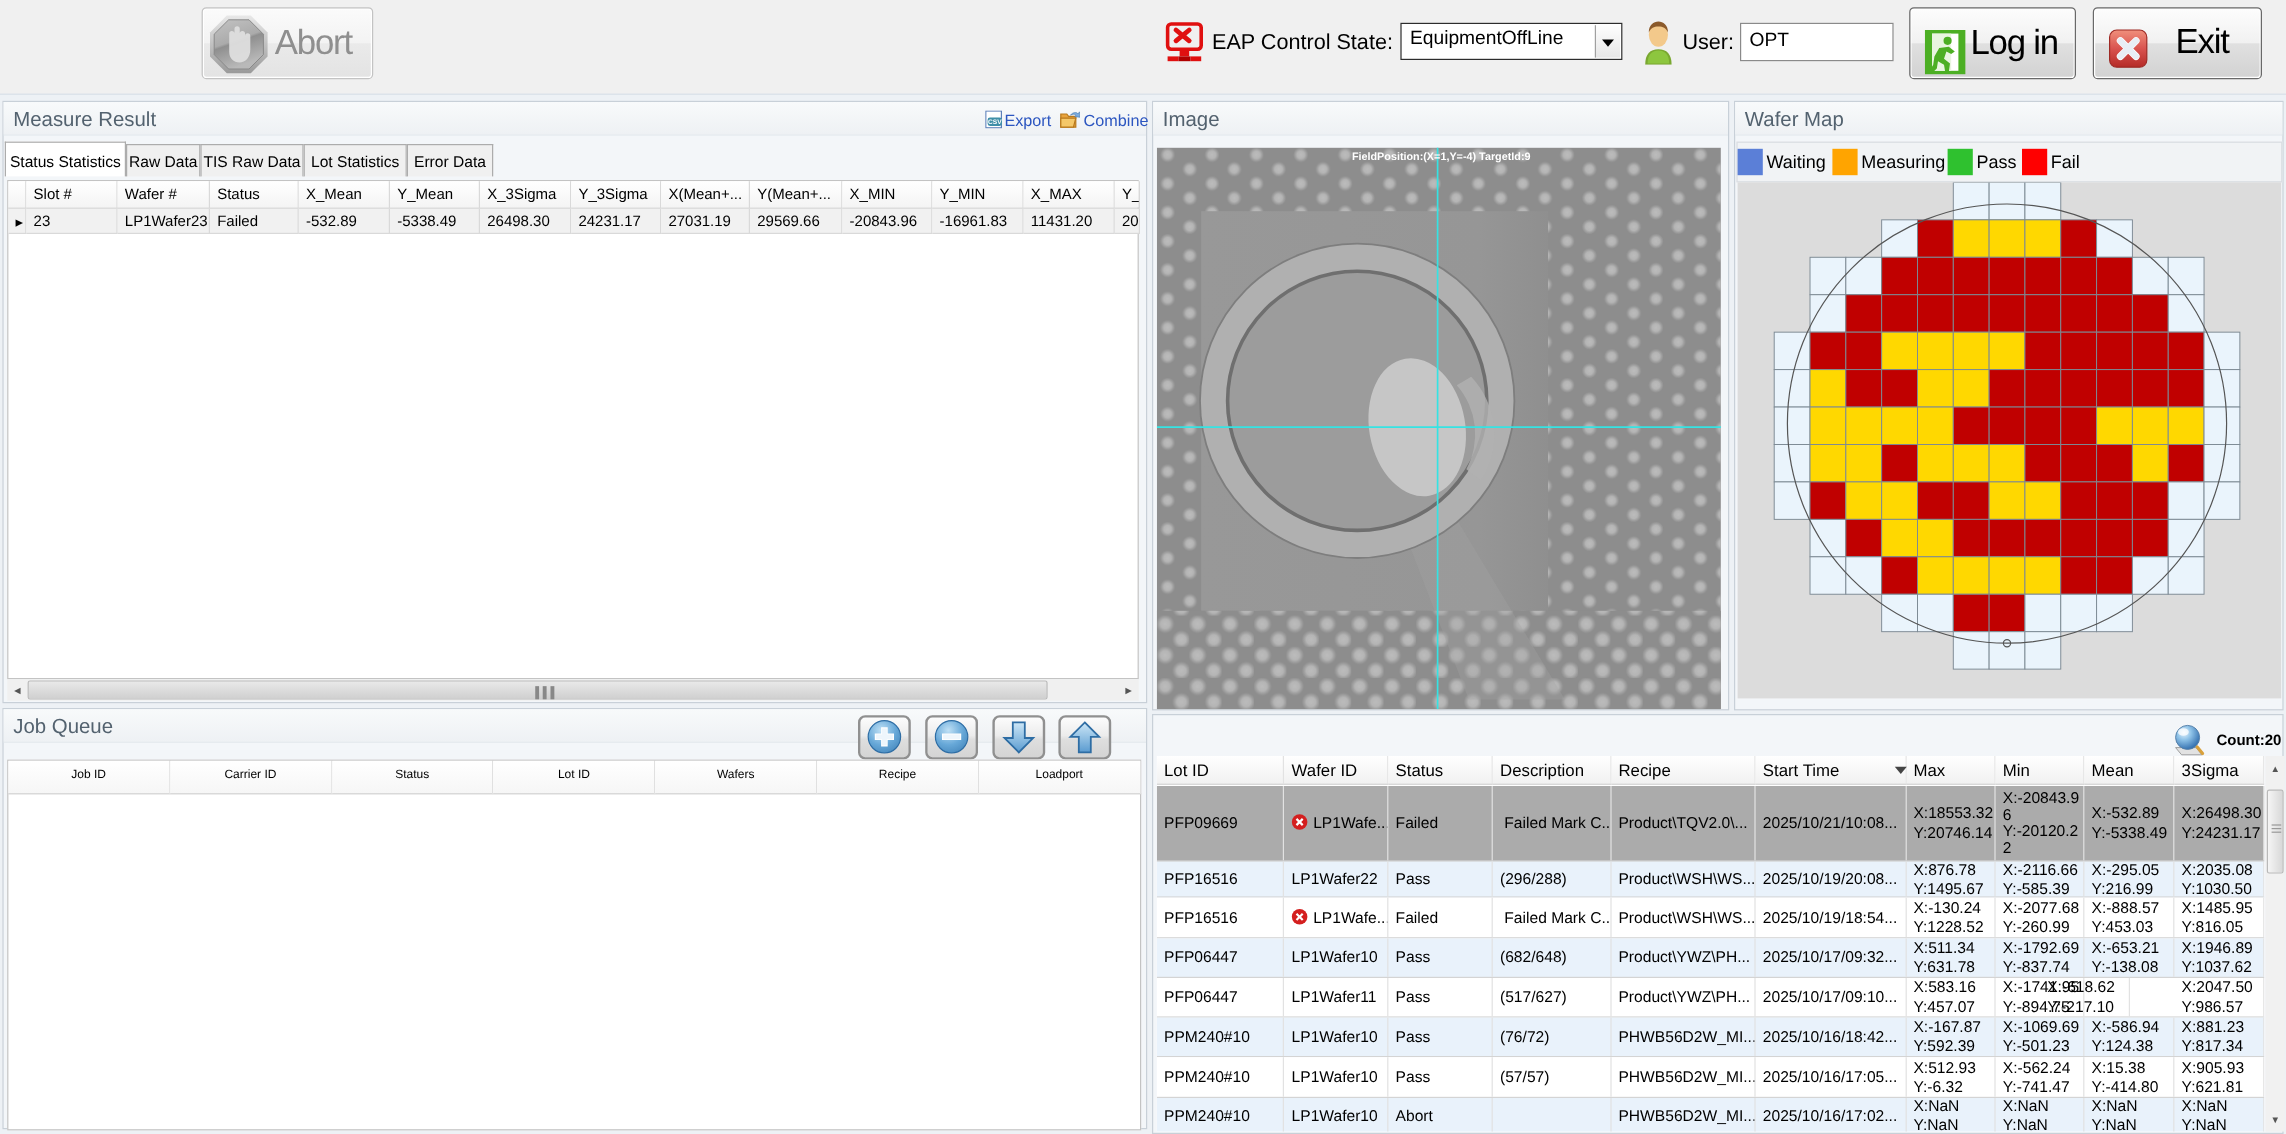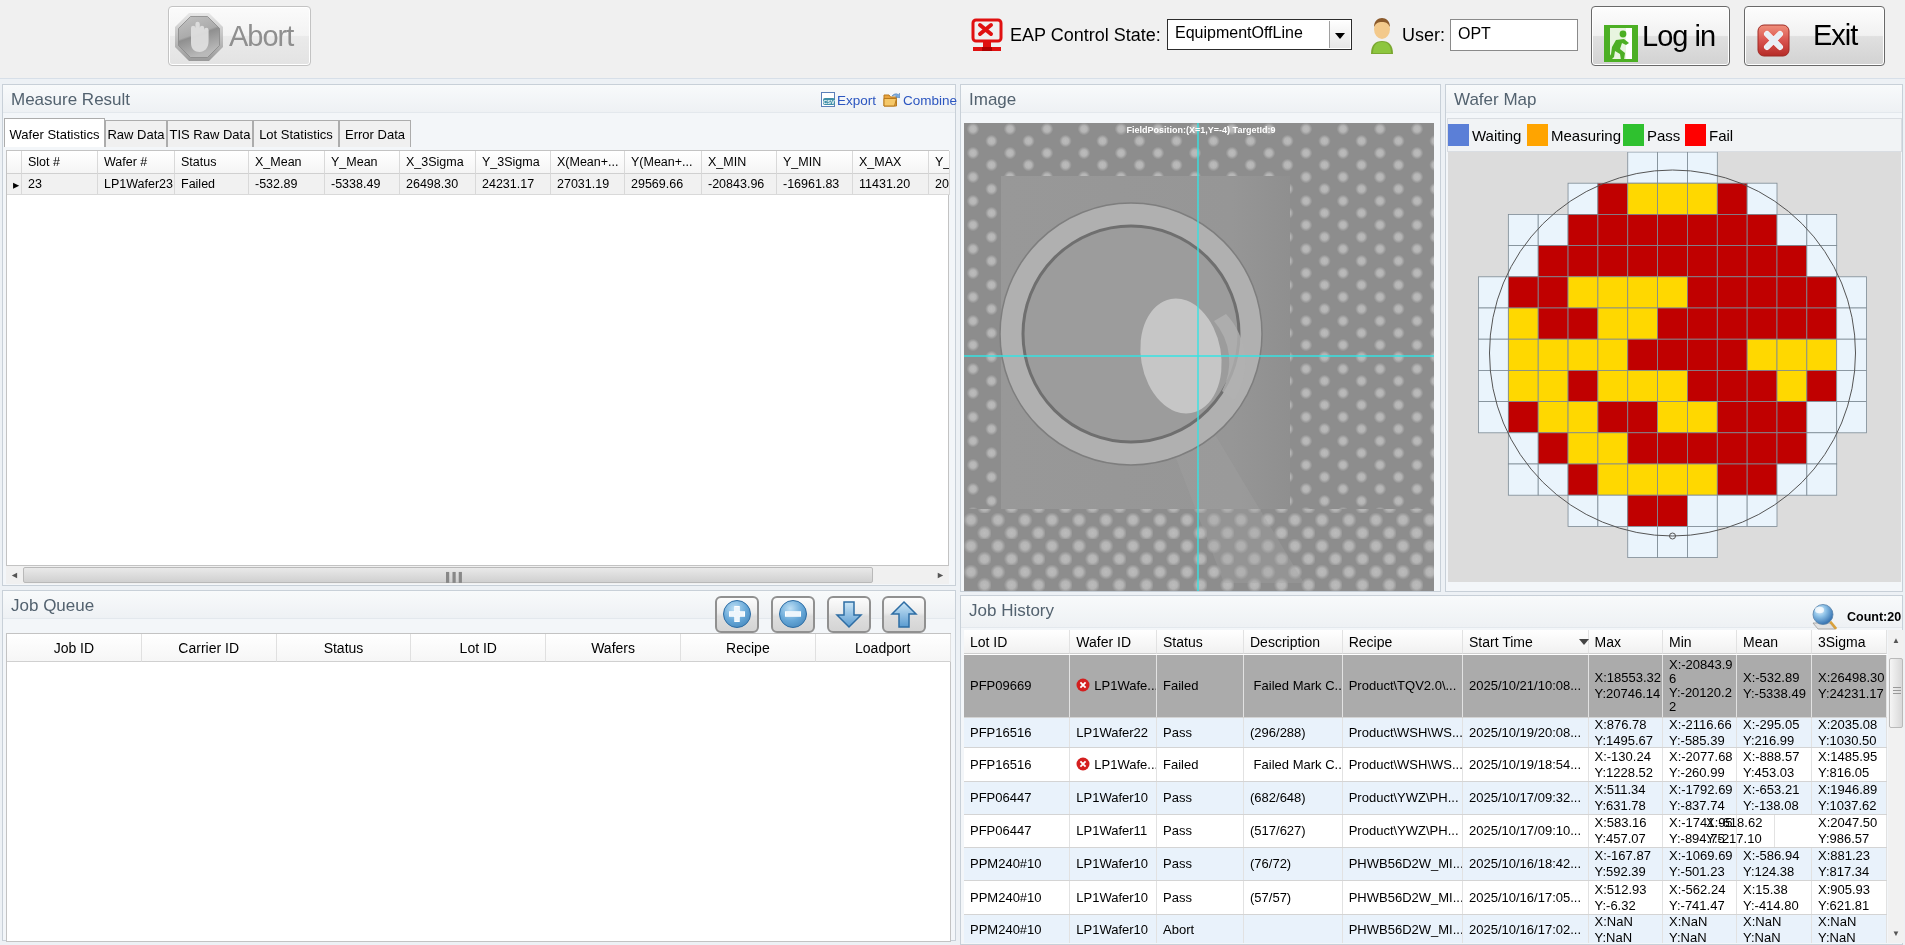--- a/index.html
+++ b/index.html
@@ -39,21 +39,21 @@
 .mcell { position:absolute; top:23px; height:21px; background:#f1f1f1; border-right:1px solid #d9d9d9; border-bottom:1px solid #d9d9d9; font-size:12.5px; padding:3px 0 0 6px; white-space:nowrap; overflow:hidden; }
 .hscroll { position:absolute; left:3px; top:481px; width:943px; height:18px; background:#f0f0f0; }
 .hscroll .arr { position:absolute; top:0; width:17px; height:18px; font-size:9px; color:#555; text-align:center; padding-top:4px; }
 .hscroll .thumb { position:absolute; left:17px; top:1px; width:850px; height:16px; background:linear-gradient(#e9e9e9,#d0d0d0); border:1px solid #b9b9b9; border-radius:2px; }
 .hscroll .grip { position:absolute; left:422px; top:4px; width:8px; height:8px; color:#888; font-size:9px; }
 
 
 #p-queue { left:2px; top:590px; width:954px; height:351px; }
 .qbtn { position:absolute; top:5px; width:44px; height:37px; border:2px solid #909090; border-radius:6px; background:linear-gradient(#fcfcfc 0%,#ececec 45%,#dedede 55%,#d4d4d4 100%); }
 .qtable { position:absolute; left:3px; top:42px; width:945px; height:309px; background:#fff; border:1px solid #c3c3c3; }
-.qhead { position:absolute; top:0; height:28px; border-bottom:1px solid #d0d0d0; border-right:1px solid #e0e0e0; background:linear-gradient(#fff,#f6f6f6); font-size:14px; text-align:center; padding-top:6px; }
+.qhead { position:absolute; top:0; height:28px; border-bottom:1px solid #d0d0d0; border-right:1px solid #e0e0e0; background:linear-gradient(#fff,#f6f6f6); font-size:10px; text-align:center; padding-top:6px; }
 
 
 #p-image { left:960px; top:84px; width:481px; height:508px; }
 
 
 #p-wmap { left:1445px; top:84px; width:458px; height:508px; }
 .legend { position:absolute; left:1px; top:33px; width:455px; height:34px; background:#f1f3f5; border:1px solid #d9dde2; }
 .lsq { position:absolute; top:5px; width:21px; height:22px; }
 .legend span { position:absolute; top:8px; font-size:15px; color:#000; }
 #maparea { position:absolute; left:2px; top:67px; width:453px; height:430px; background:#dcdcdc; }
@@ -154,21 +154,21 @@
         </svg>
     <span class="abs" style="left:16px;top:1px">Export</span>
     <svg class="abs" style="left:62px;top:0px" width="17" height="15" viewBox="0 0 17 15">
           <path d="M1 3 h5 l1.5 2 h6 v9 h-12.5 z" fill="#e8a33d" stroke="#b97a1d"></path>
           <path d="M1 6.5 h12.5 l-2 7.5 h-10.5 z" fill="#f5c869" stroke="#b97a1d"></path>
           <path d="M9 4 c2 -2.5 5 -3 6.5 -1 l1 -1.8 l0.5 4.5 l-4.5 -0.5 l1.2 -1.2 c-1.2 -1.2 -3 -0.8 -4.7 0 z" fill="#7aace0" stroke="#4a7ab0" stroke-width="0.5"></path>
         </svg>
     <span class="abs" style="left:82px;top:1px">Combine</span>
   </div>
   <div class="tabs">
-    <div class="tab active" style="left:0px;width:101px;">Wafer Statistics</div>
+    <div class="tab active" style="left:0px;width:101px;">Status Statistics</div>
     <div class="tab" style="left:101px;width:62px;">Raw Data</div>
     <div class="tab" style="left:163px;width:86px;">TIS Raw Data</div>
     <div class="tab" style="left:249px;width:86px;">Lot Statistics</div>
     <div class="tab" style="left:335px;width:72px;">Error Data</div>
   </div>
   <div class="mtable" id="mtable">
         <div class="mhead" style="left:0px;width:15px"></div>
         <div class="mcell" style="left:0px;width:15px">▸</div>
         <div class="mhead" style="left:15px;width:76px">Slot #</div>
         <div class="mcell" style="left:15px;width:76px">23</div>
@@ -442,23 +442,20 @@
           <rect x="299.15000000000003" y="343.2" width="29.85" height="31.2" fill="#eaf4fc" stroke="#7d8a94" stroke-width="0.8"></rect>
           <rect x="179.75" y="374.4" width="29.85" height="31.2" fill="#eaf4fc" stroke="#7d8a94" stroke-width="0.8"></rect>
           <rect x="209.60000000000002" y="374.4" width="29.85" height="31.2" fill="#eaf4fc" stroke="#7d8a94" stroke-width="0.8"></rect>
           <rect x="239.45000000000002" y="374.4" width="29.85" height="31.2" fill="#eaf4fc" stroke="#7d8a94" stroke-width="0.8"></rect>
           <circle cx="224.5" cy="201" r="183" fill="none" stroke="#555" stroke-width="1"></circle>
           <circle cx="224.5" cy="384" r="3" fill="none" stroke="#555" stroke-width="1"></circle>
         </svg></div>
 </div>
 
 <div id="p-hist" class="panel">
-  <div class="ptitle" style="height:32px">
-        <span>Job History</span>
-      </div>
   <svg class="abs" style="left:849px;top:7px" width="28" height="27" viewBox="0 0 28 27">
     <defs>
           <radialGradient id="gball" cx="0.35" cy="0.3" r="0.85">
       <stop offset="0" stop-color="#e8f4fc"></stop>
             <stop offset="0.35" stop-color="#8fc3e8"></stop>
             <stop offset="0.8" stop-color="#3c78b5"></stop>
             <stop offset="1" stop-color="#2c5f96"></stop>
     </radialGradient>
         </defs>
     <path d="M3 20 h17 l5 6 h-17 z" fill="#e2e2e2" stroke="#9a9a9a" stroke-width="0.8"></path>

